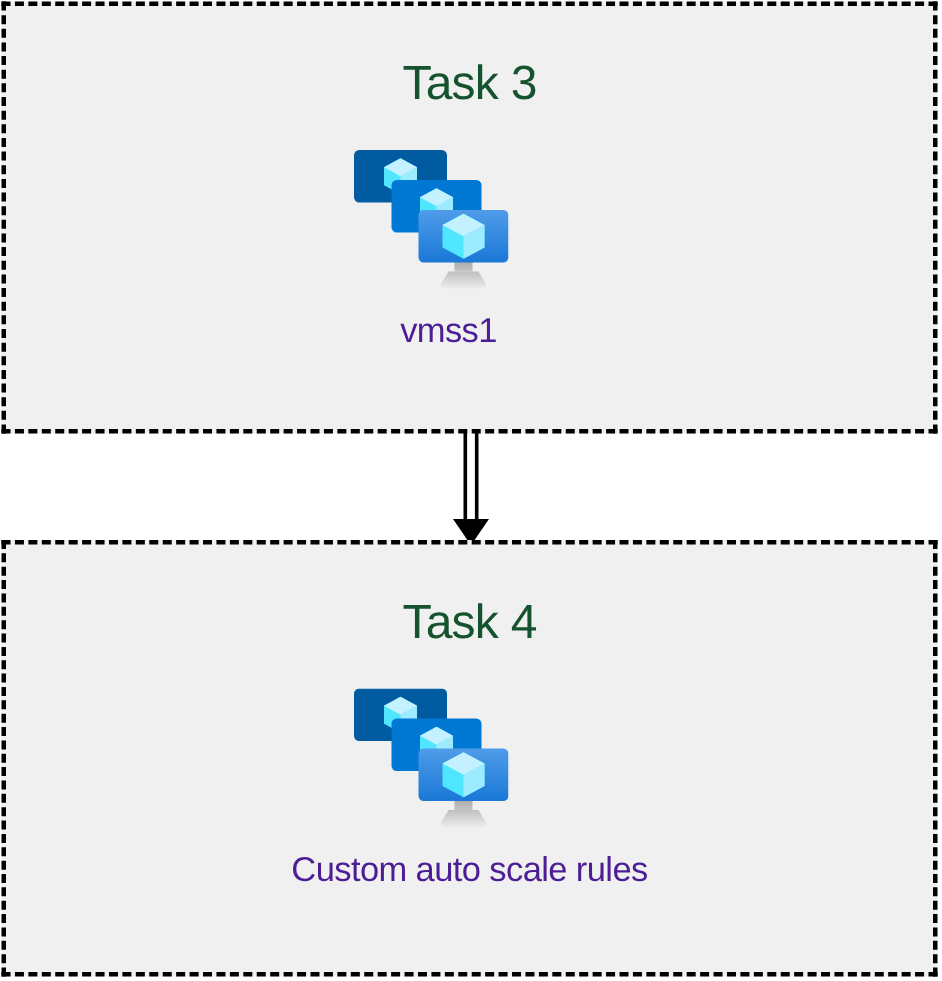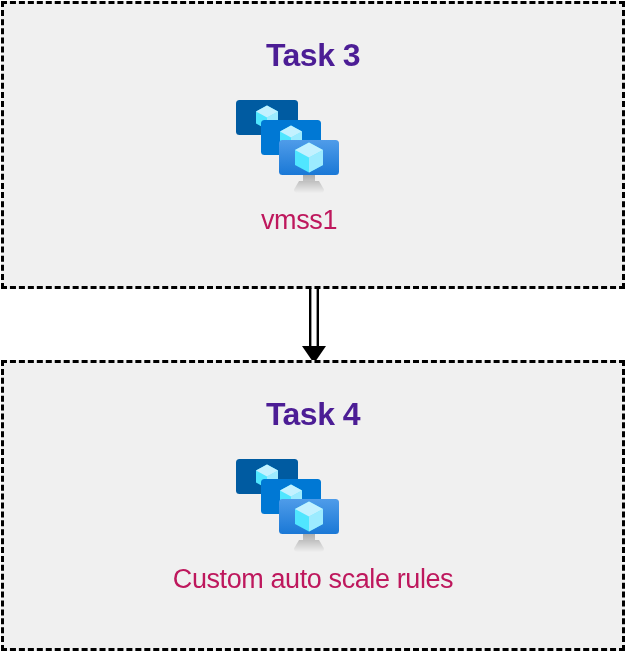--- a/index.html
+++ b/index.html
@@ -15,36 +15,36 @@
     left:1px;width:624px;
     box-sizing:border-box;
     background:#f0f0f0;
     border:3px dashed #000000;
     display:flex;flex-direction:column;align-items:center;
   }
   .box-task3{top:1px;height:288px;}
   .box-task4{top:360px;height:291px;}
   .task-title{
     margin:29px 0 0 0;
-    font-size:32px;font-weight:700;
+    font-size:32px;font-weight:400;
     line-height:44px;
-    color:#4c1d95;
+    color:#14532d;
     letter-spacing:-0.5px;
   }
   .icon-wrap{
     margin-top:23px;
     width:103px;height:94px;
     transform:translateX(-26px);
     flex:0 0 auto;
   }
   .labels{
     margin-top:7px;
     text-align:left;
-    font-size:27px;line-height:38px;
-    color:#be185d;
+    font-size:23px;line-height:38px;
+    color:#4c1d95;
     letter-spacing:-0.4px;
     transform:translateX(-14px);
   }
   .box-task4 .labels{transform:none;}
   .connector{
     position:absolute;
     left:299px;top:288px;
     width:30px;height:76px;
   }
   .connector svg{display:block;}

